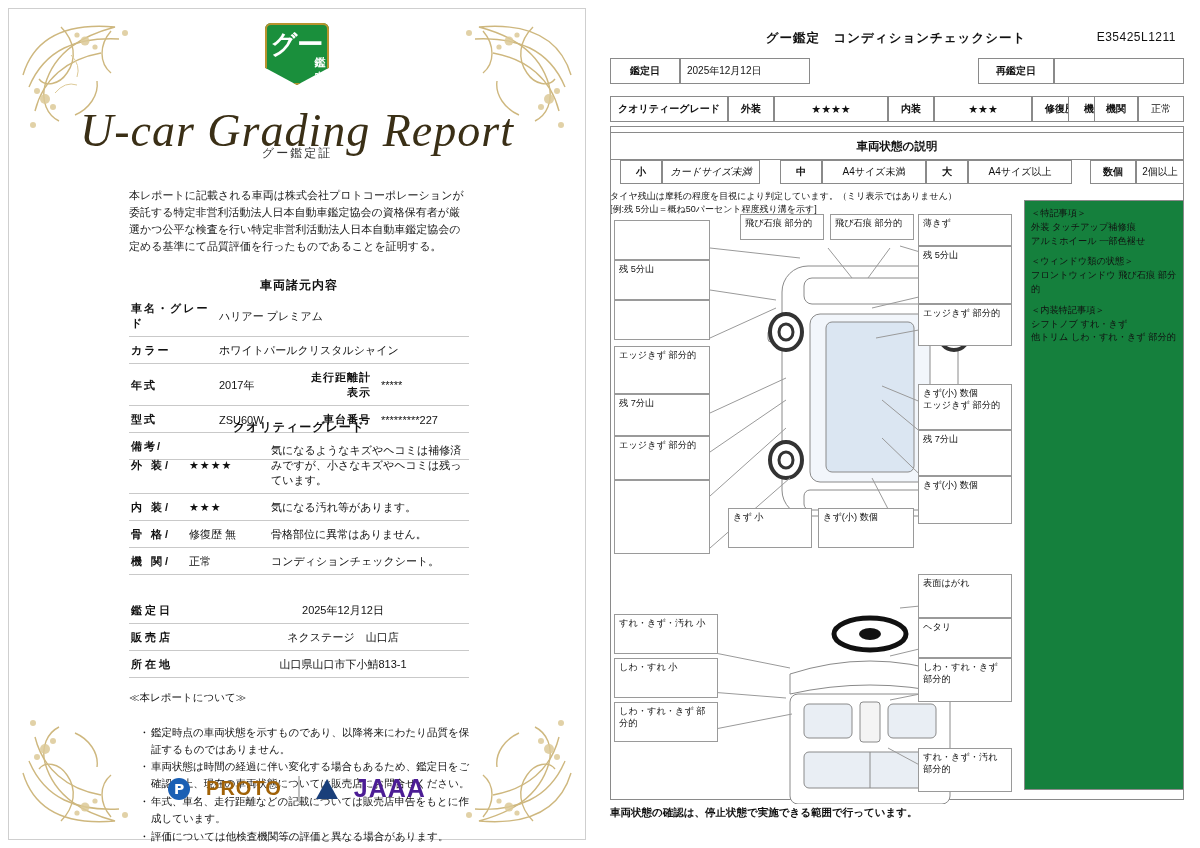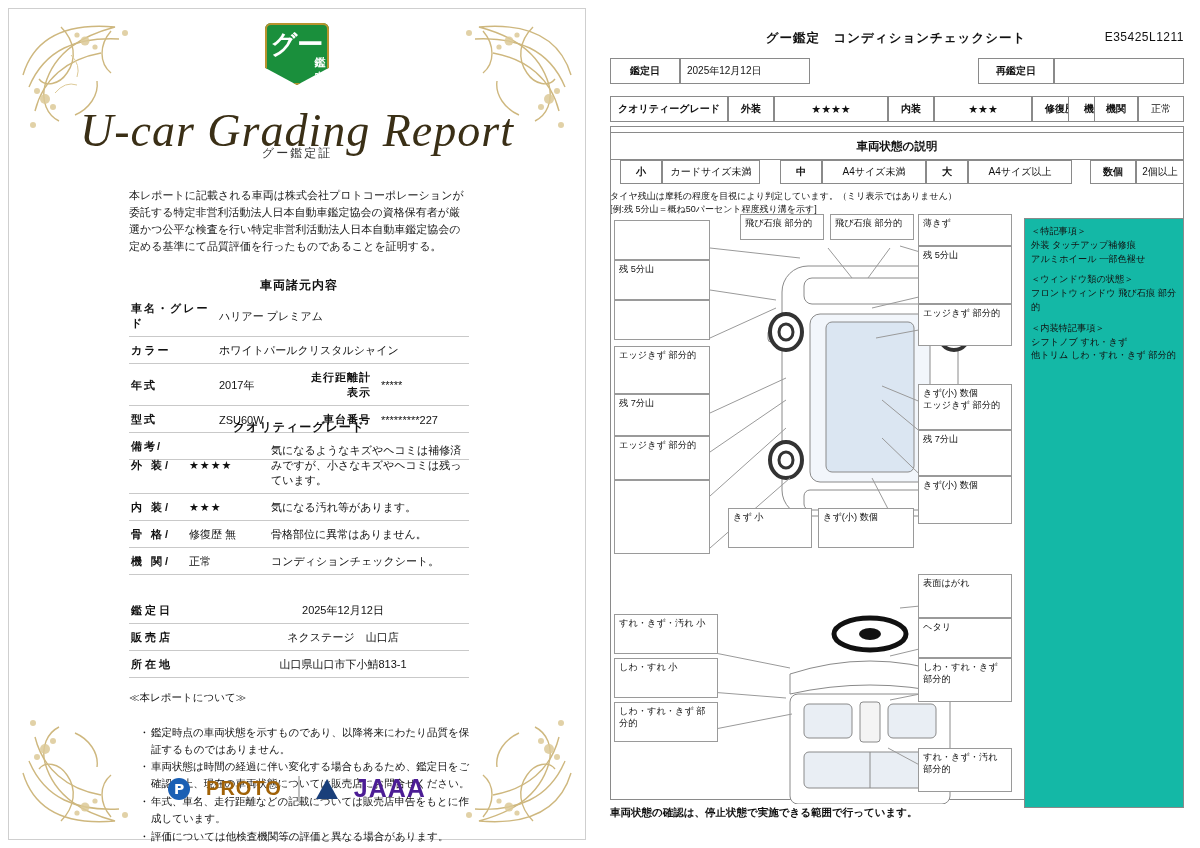--- a/index.html
+++ b/index.html
@@ -198,21 +198,21 @@
   #sheet-title {
     position: absolute;
     left: 0; right: 0; top: 22px;
     text-align: center;
     font-size: 12.5px;
     font-weight: bold;
     letter-spacing: 1px;
   }
   #sheet-serial {
     position: absolute;
-    right: 8px; top: 22px;
+    right: 16px; top: 22px;
     font-size: 12px;
     letter-spacing: 0.5px;
   }
 
   .bx {
     position: absolute;
     border: 1px solid #8a8a8a;
     box-sizing: border-box;
     font-size: 10px;
     display: flex;
@@ -245,25 +245,25 @@
     border: 1px solid #9a9a9a;
     box-sizing: border-box;
     background: #fff;
     font-size: 9.2px;
     padding: 3px 4px;
     line-height: 1.25;
   }
 
   #remarks {
     position: absolute;
-    left: 424px; top: 210px;
+    left: 424px; top: 192px;
     width: 160px; height: 590px;
     border: 1px solid #8a8a8a;
     box-sizing: border-box;
-    background: #14b8a6;
+    background: #15803d;
     padding: 6px 6px;
     font-size: 9.2px;
     line-height: 1.5;
   }
   #remarks .grp { margin-bottom: 7px; }
   #remarks .gh { }
 
   #car-area {
     position: absolute;
     left: 120px; top: 196px;
@@ -563,21 +563,21 @@
     <div class="bx c b" style="left:436px; top:88px; width:0;height:0;border:none"></div>
 
     <div class="bx c b" style="left:468px; top:88px; width:52px; height:26px;" hidden="">機関</div>
 
     <div class="bx c b" style="left:494px; top:88px; width:44px; height:26px;">機関</div>
     <div class="bx c" style="left:538px; top:88px; width:46px; height:26px;">正常</div>
 
     <div class="bx c b" style="left:10px; top:124px; width:574px; height:28px; font-size:11.5px;">車両状態の説明</div>
 
     <div class="bx c b" style="left:20px; top:152px; width:42px; height:24px;">小</div>
-    <div class="bx c" style="left:62px; top:152px; width:98px; height:24px;">カードサイズ未満</div>
+    <div class="bx c" style="left:62px; top:152px; width:98px; height:24px;font-style:italic;">カードサイズ未満</div>
     <div class="bx c b" style="left:180px; top:152px; width:42px; height:24px;">中</div>
     <div class="bx c" style="left:222px; top:152px; width:104px; height:24px;">A4サイズ未満</div>
     <div class="bx c b" style="left:326px; top:152px; width:42px; height:24px;">大</div>
     <div class="bx c" style="left:368px; top:152px; width:104px; height:24px;">A4サイズ以上</div>
     <div class="bx c b" style="left:490px; top:152px; width:46px; height:24px;">数個</div>
     <div class="bx c" style="left:536px; top:152px; width:48px; height:24px;">2個以上</div>
 
     <div id="tire-note">
       <div>タイヤ残山は摩耗の程度を目視により判定しています。（ミリ表示ではありません）</div>
       <div>[例:残 5分山＝概ね50パーセント程度残り溝を示す]</div>

